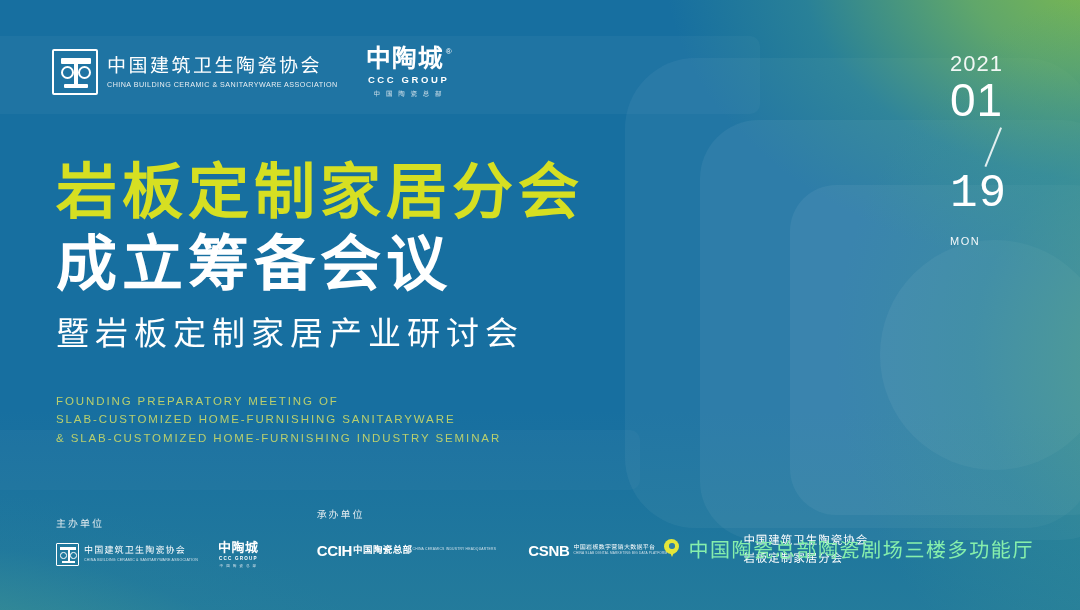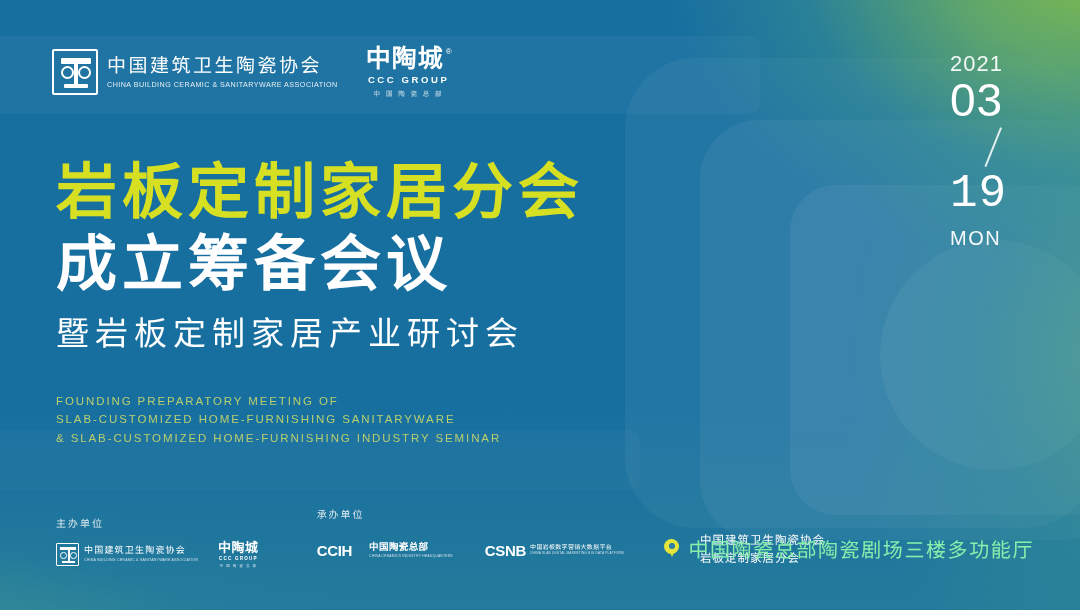--- a/index.html
+++ b/index.html
@@ -58,21 +58,21 @@
   .ccc-en{color:#fff;font-size:9.5px;font-weight:700;letter-spacing:2.6px;margin-top:3px;}
   .ccc-sub{color:#cfe0ea;font-size:6.5px;letter-spacing:2px;margin-top:3px;white-space:nowrap;}
 
   
   .date{position:absolute;right:44px;top:52px;color:#fff;width:86px;}
   .date .yr{font-size:22px;letter-spacing:1px;opacity:.92;line-height:1.1;font-weight:300;}
   .date .mo{font-size:46px;font-weight:300;line-height:1.05;letter-spacing:1px;}
   .date .slash{height:46px;position:relative;}
   .date .slash i{position:absolute;left:50%;top:2px;display:block;width:1.5px;height:42px;background:rgba(255,255,255,.85);transform:translateX(-50%) rotate(22deg);transform-origin:center;}
   .date .dy{font-size:46px;font-weight:300;line-height:1.05;letter-spacing:1px;font-family:Liberation Mono, monospace;}
-  .date .wd{font-size:20px;letter-spacing:1.5px;font-weight:300;opacity:.95;margin-top:8px;}
+  .date .wd{font-size:11px;letter-spacing:1.5px;font-weight:300;opacity:.95;margin-top:16px;}
 
   
   .titles{position:absolute;left:56px;top:158px;}
   .t1{font-size:61px;font-weight:700;color:#D6DF22;letter-spacing:5px;line-height:1.12;white-space:nowrap;}
   .t2{font-size:61px;font-weight:700;color:#ffffff;letter-spacing:5px;line-height:1.12;white-space:nowrap;margin-top:4px;}
   .t3{font-size:33px;color:#ffffff;letter-spacing:6px;line-height:1.3;white-space:nowrap;margin-top:14px;font-weight:400;}
   .en{margin-top:36px;}
   .en div{color:#b9cf6e;font-size:11.5px;letter-spacing:1.9px;line-height:1.62;white-space:nowrap;font-weight:400;}
 
   
@@ -88,23 +88,23 @@
   .mini-mark .c1,.mini-mark .c2{position:absolute;top:8px;width:6.5px;height:6.5px;border:1.2px solid #fff;border-radius:50%;}
   .mini-mark .c1{left:3px;} .mini-mark .c2{left:13px;}
   .mini-txt{display:flex;flex-direction:column;}
   .mini-cn{color:#fff;font-size:9px;letter-spacing:1.2px;line-height:1.1;white-space:nowrap;}
   .mini-en{color:#cfe0ea;font-size:3.6px;letter-spacing:.2px;line-height:1.2;margin-top:2px;white-space:nowrap;}
   .mini-ccc{display:flex;flex-direction:column;align-items:center;}
   .mini-ccc .cn{color:#fff;font-size:13px;font-weight:700;letter-spacing:.5px;line-height:1;white-space:nowrap;}
   .mini-ccc .en{color:#fff;font-size:4.6px;font-weight:700;letter-spacing:1.2px;margin-top:2px;}
   .mini-ccc .sub{color:#cfe0ea;font-size:3.6px;letter-spacing:1px;margin-top:2px;white-space:nowrap;}
   .spgroup2{margin-left:58px;}
-  .ccih{display:flex;align-items:center;gap:17px;justify-content:flex-end;}
+  .ccih{display:flex;align-items:center;gap:1px;justify-content:flex-end;}
   .ccih .mk{color:#fff;font-size:15px;font-weight:800;letter-spacing:-.3px;line-height:1;}
-  .ccih .tx{display:flex;flex-direction:column;}
+  .ccih .tx{display:flex;flex-direction:row;}
   .ccih .tx .a{color:#fff;font-size:9.5px;font-weight:700;letter-spacing:.4px;line-height:1.05;white-space:nowrap;}
   .ccih .tx .b{color:#cfe0ea;font-size:3.4px;letter-spacing:.2px;line-height:1.2;margin-top:1.5px;white-space:nowrap;}
   .csnb{display:flex;align-items:center;gap:4px;}
   .csnb .mk{color:#fff;font-size:15px;font-weight:800;letter-spacing:-.3px;line-height:1;position:relative;}
   .csnb .tx{display:flex;flex-direction:column;}
   .csnb .tx .a{color:#fff;font-size:6px;letter-spacing:.3px;line-height:1.1;white-space:nowrap;}
   .csnb .tx .b{color:#cfe0ea;font-size:3.2px;letter-spacing:.2px;line-height:1.2;margin-top:1.5px;white-space:nowrap;}
   .assoc{margin-left:44px;display:flex;flex-direction:column;justify-content:flex-end;}
   .assoc div{color:#fff;font-size:11.5px;letter-spacing:1px;line-height:1.55;white-space:nowrap;}
 
@@ -152,21 +152,21 @@
         <span class="ccc-cn">中陶城</span>
         <span class="ccc-reg">®</span>
       </div>
       <div class="ccc-en">CCC GROUP</div>
       <div class="ccc-sub">中 国 陶 瓷 总 部</div>
     </div>
   </div>
 
   <div class="date">
     <div class="yr">2021</div>
-    <div class="mo">03</div>
+    <div class="mo">01</div>
     <div class="slash">
         <i></i>
       </div>
     <div class="dy">19</div>
     <div class="wd">MON</div>
   </div>
 
   <div class="titles">
     <div class="t1">岩板定制家居分会</div>
     <div class="t2">成立筹备会议</div>

